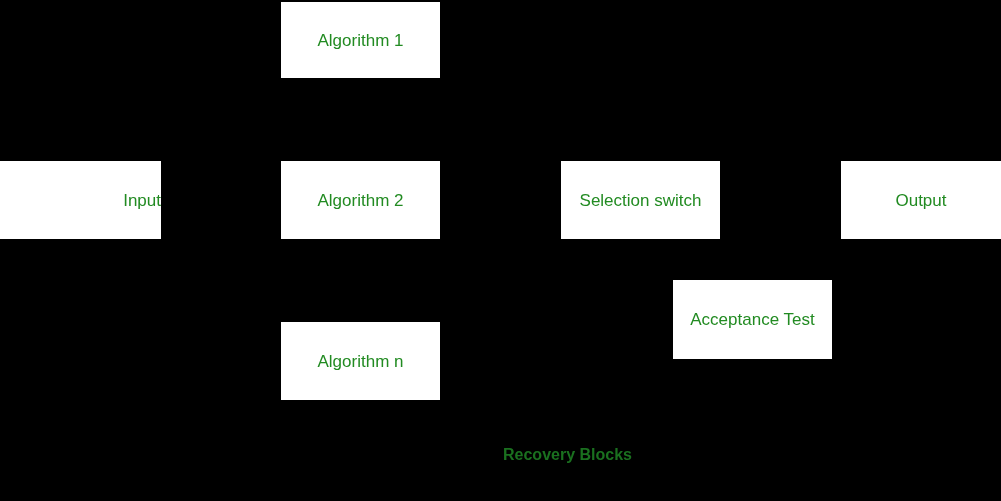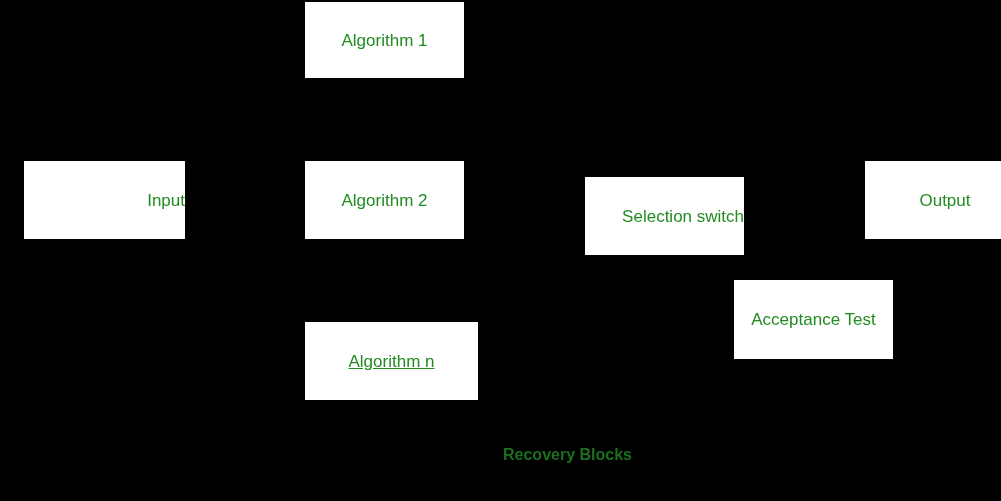--- a/index.html
+++ b/index.html
@@ -21,29 +21,28 @@
   .box {
     position: absolute;
     background: var(--box-bg);
     display: flex;
     align-items: center;
     justify-content: center;
     color: var(--box-text);
     font-size: 17px;
     line-height: 1;
     white-space: nowrap;
-    margin-left: 24px;
   }
   #box-algorithm-1     { left: 281px; top: 2px;   width: 159px; height: 76px; }
   #box-input           { left: 0px;   top: 161px; width: 161px; height: 78px; justify-content: flex-end; }
   #box-algorithm-2     { left: 281px; top: 161px; width: 159px; height: 78px; }
-  #box-selection-switch{ left: 561px; top: 177px; width: 159px; height: 78px; justify-content: flex-end; }
+  #box-selection-switch{ left: 561px; top: 161px; width: 159px; height: 78px; }
   #box-output          { left: 841px; top: 161px; width: 160px; height: 78px; }
-  #box-algorithm-n     { left: 281px; top: 322px; width: 173px; height: 78px; text-decoration: underline; }
-  #box-acceptance-test { left: 710px; top: 280px; width: 159px; height: 79px; }
+  #box-algorithm-n     { left: 281px; top: 322px; width: 159px; height: 78px; }
+  #box-acceptance-test { left: 673px; top: 280px; width: 159px; height: 79px; }
   .caption {
     position: absolute;
     left: 503px;
     top: 445px;
     color: var(--caption-text);
     font-size: 16px;
     font-weight: bold;
     line-height: 1.2;
     white-space: nowrap;
     text-align: center;

